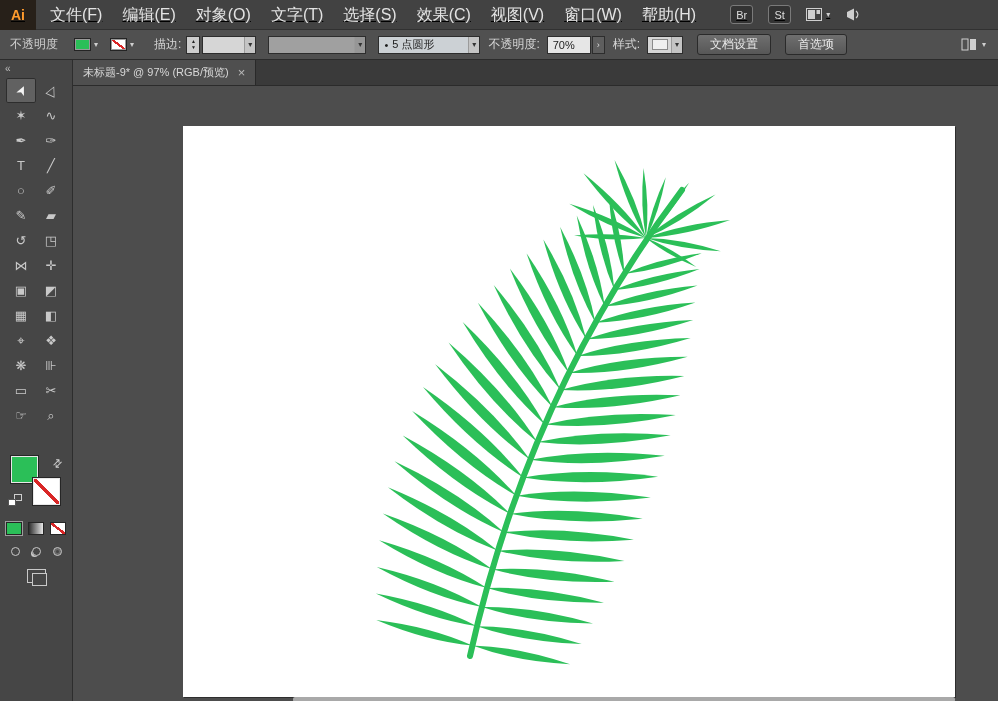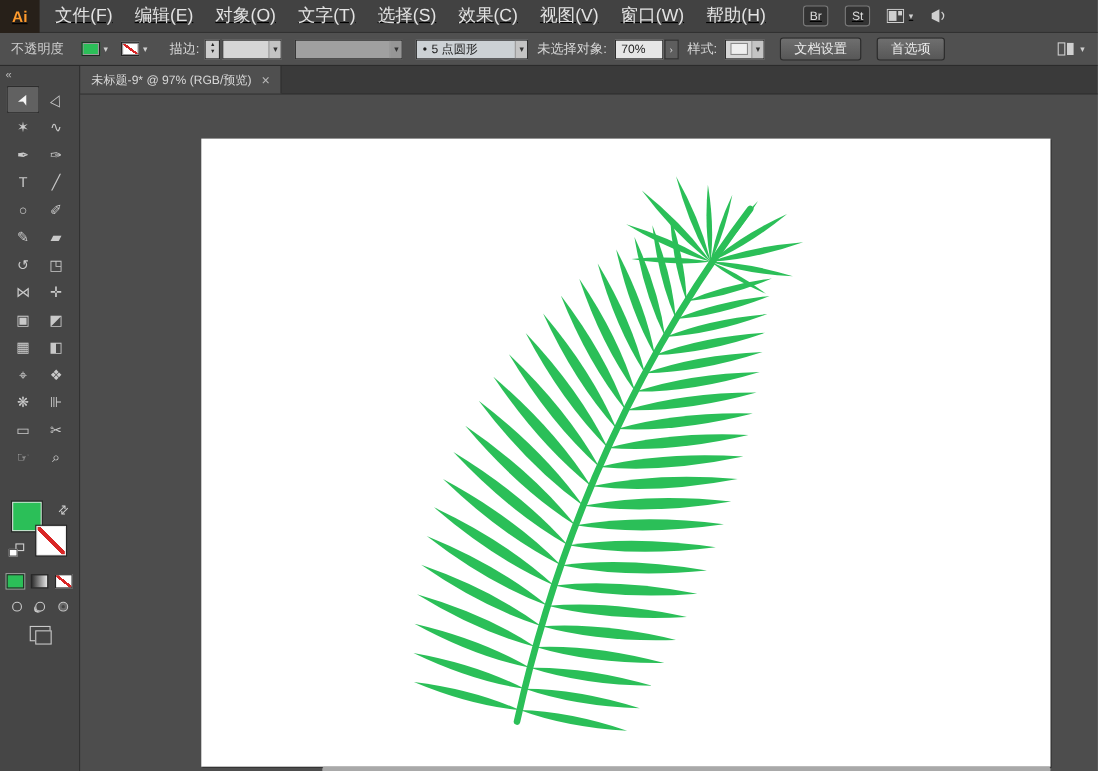--- a/index.html
+++ b/index.html
@@ -150,21 +150,21 @@
   </div>
 
   <div class="dd brush-dd" data-name="brush-definition-dropdown">
     <span class="dd-val" data-name="brush-definition-value">
       <span data-name="brush-dot-icon">•</span>
       <span data-name="brush-name">5 点圆形</span>
     </span>
     <span class="dd-caret" data-name="chevron-down-icon">▾</span>
   </div>
 
-  <span class="lbl" data-name="opacity-label">未选择对象:</span>
+  <span class="lbl" data-name="opacity-label">不透明度:</span>
   <div class="dd opacity-dd" data-name="opacity-field">
     <span class="dd-val" data-name="opacity-value">70%</span>
   </div>
   <div class="spin" data-name="opacity-spinner">
     <span data-name="spinner-caret-icon">›</span>
   </div>
 
   <span class="lbl" data-name="style-label">样式:</span>
   <div class="dd style-dd" data-name="style-dropdown">
     <span class="style-swatch" data-name="style-swatch-icon"></span>

